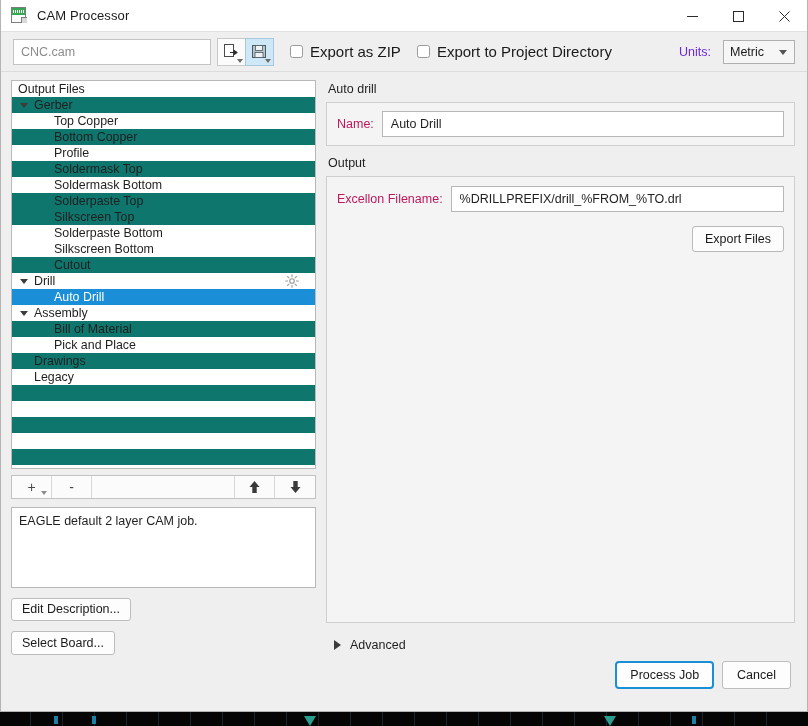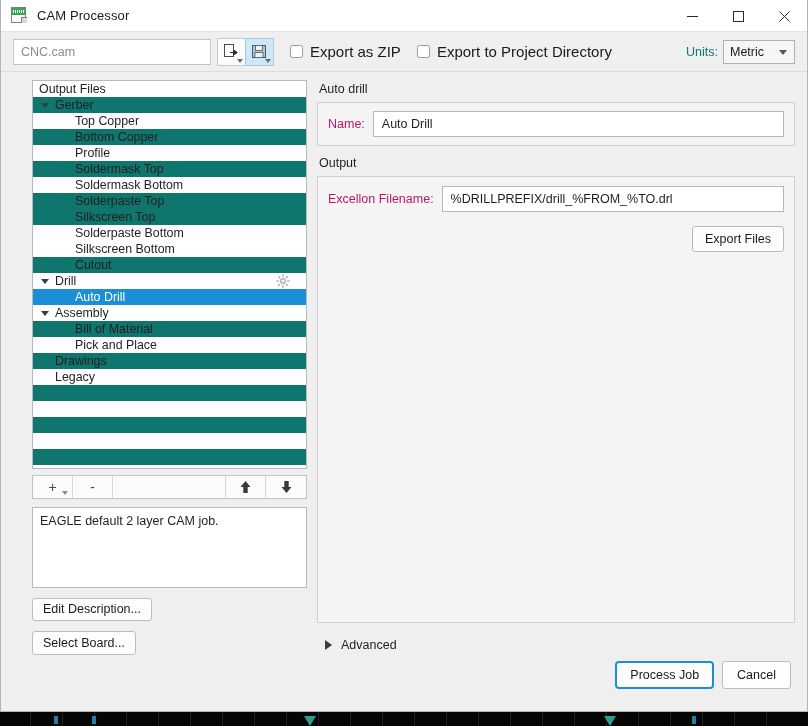--- a/index.html
+++ b/index.html
@@ -102,36 +102,36 @@
     width:0;height:0;border-left:3.5px solid transparent;border-right:3.5px solid transparent;
     border-top:4px solid #6d6d6d;
   }
   .chk-wrap { display:flex; align-items:center; margin-left:16px; }
   .chk {
     width: 13px; height: 13px; border: 1px solid #9a9a9a; border-radius: 2.5px;
     background: #fff; margin-right: 7px; flex:0 0 auto;
   }
   .chk-label { font-size: 15px; color: #1a1a1a; }
   #units-wrap { margin-left: auto; display:flex; align-items:center; }
-  #units-label { font-size: 12.5px; margin-right: 5px; color:#0f766e; }
+  #units-label { font-size: 12.5px; margin-right: 12px; color:#6d28d9; }
   #units-select {
     width: 72px; height: 24px; border: 1px solid #b0b0b0; background:#f6f6f6;
     display:flex; align-items:center; padding: 0 6px; font-size:12.5px; position:relative;
   }
   #units-select .caret {
     position:absolute; right:7px; top:9px;
     width:0;height:0;border-left:4px solid transparent;border-right:4px solid transparent;
     border-top:5px solid #555;
   }
 
   
   #body { flex: 1; display: flex; padding: 8px 10px 0 10px; gap: 10px; min-height:0; }
 
   
-  #left { width: 275px; display:flex; flex-direction: column; min-height:0;margin-left:21px;}
+  #left { width: 305px; display:flex; flex-direction: column; min-height:0;}
   #tree-box {
     height: 411px;
     background: #ffffff;
     border: 1px solid #b9b9b9;
     overflow: hidden;
     position: relative;
   }
   .tree-row {
     height: 16px; line-height: 16px;
     padding-left: 8px;

